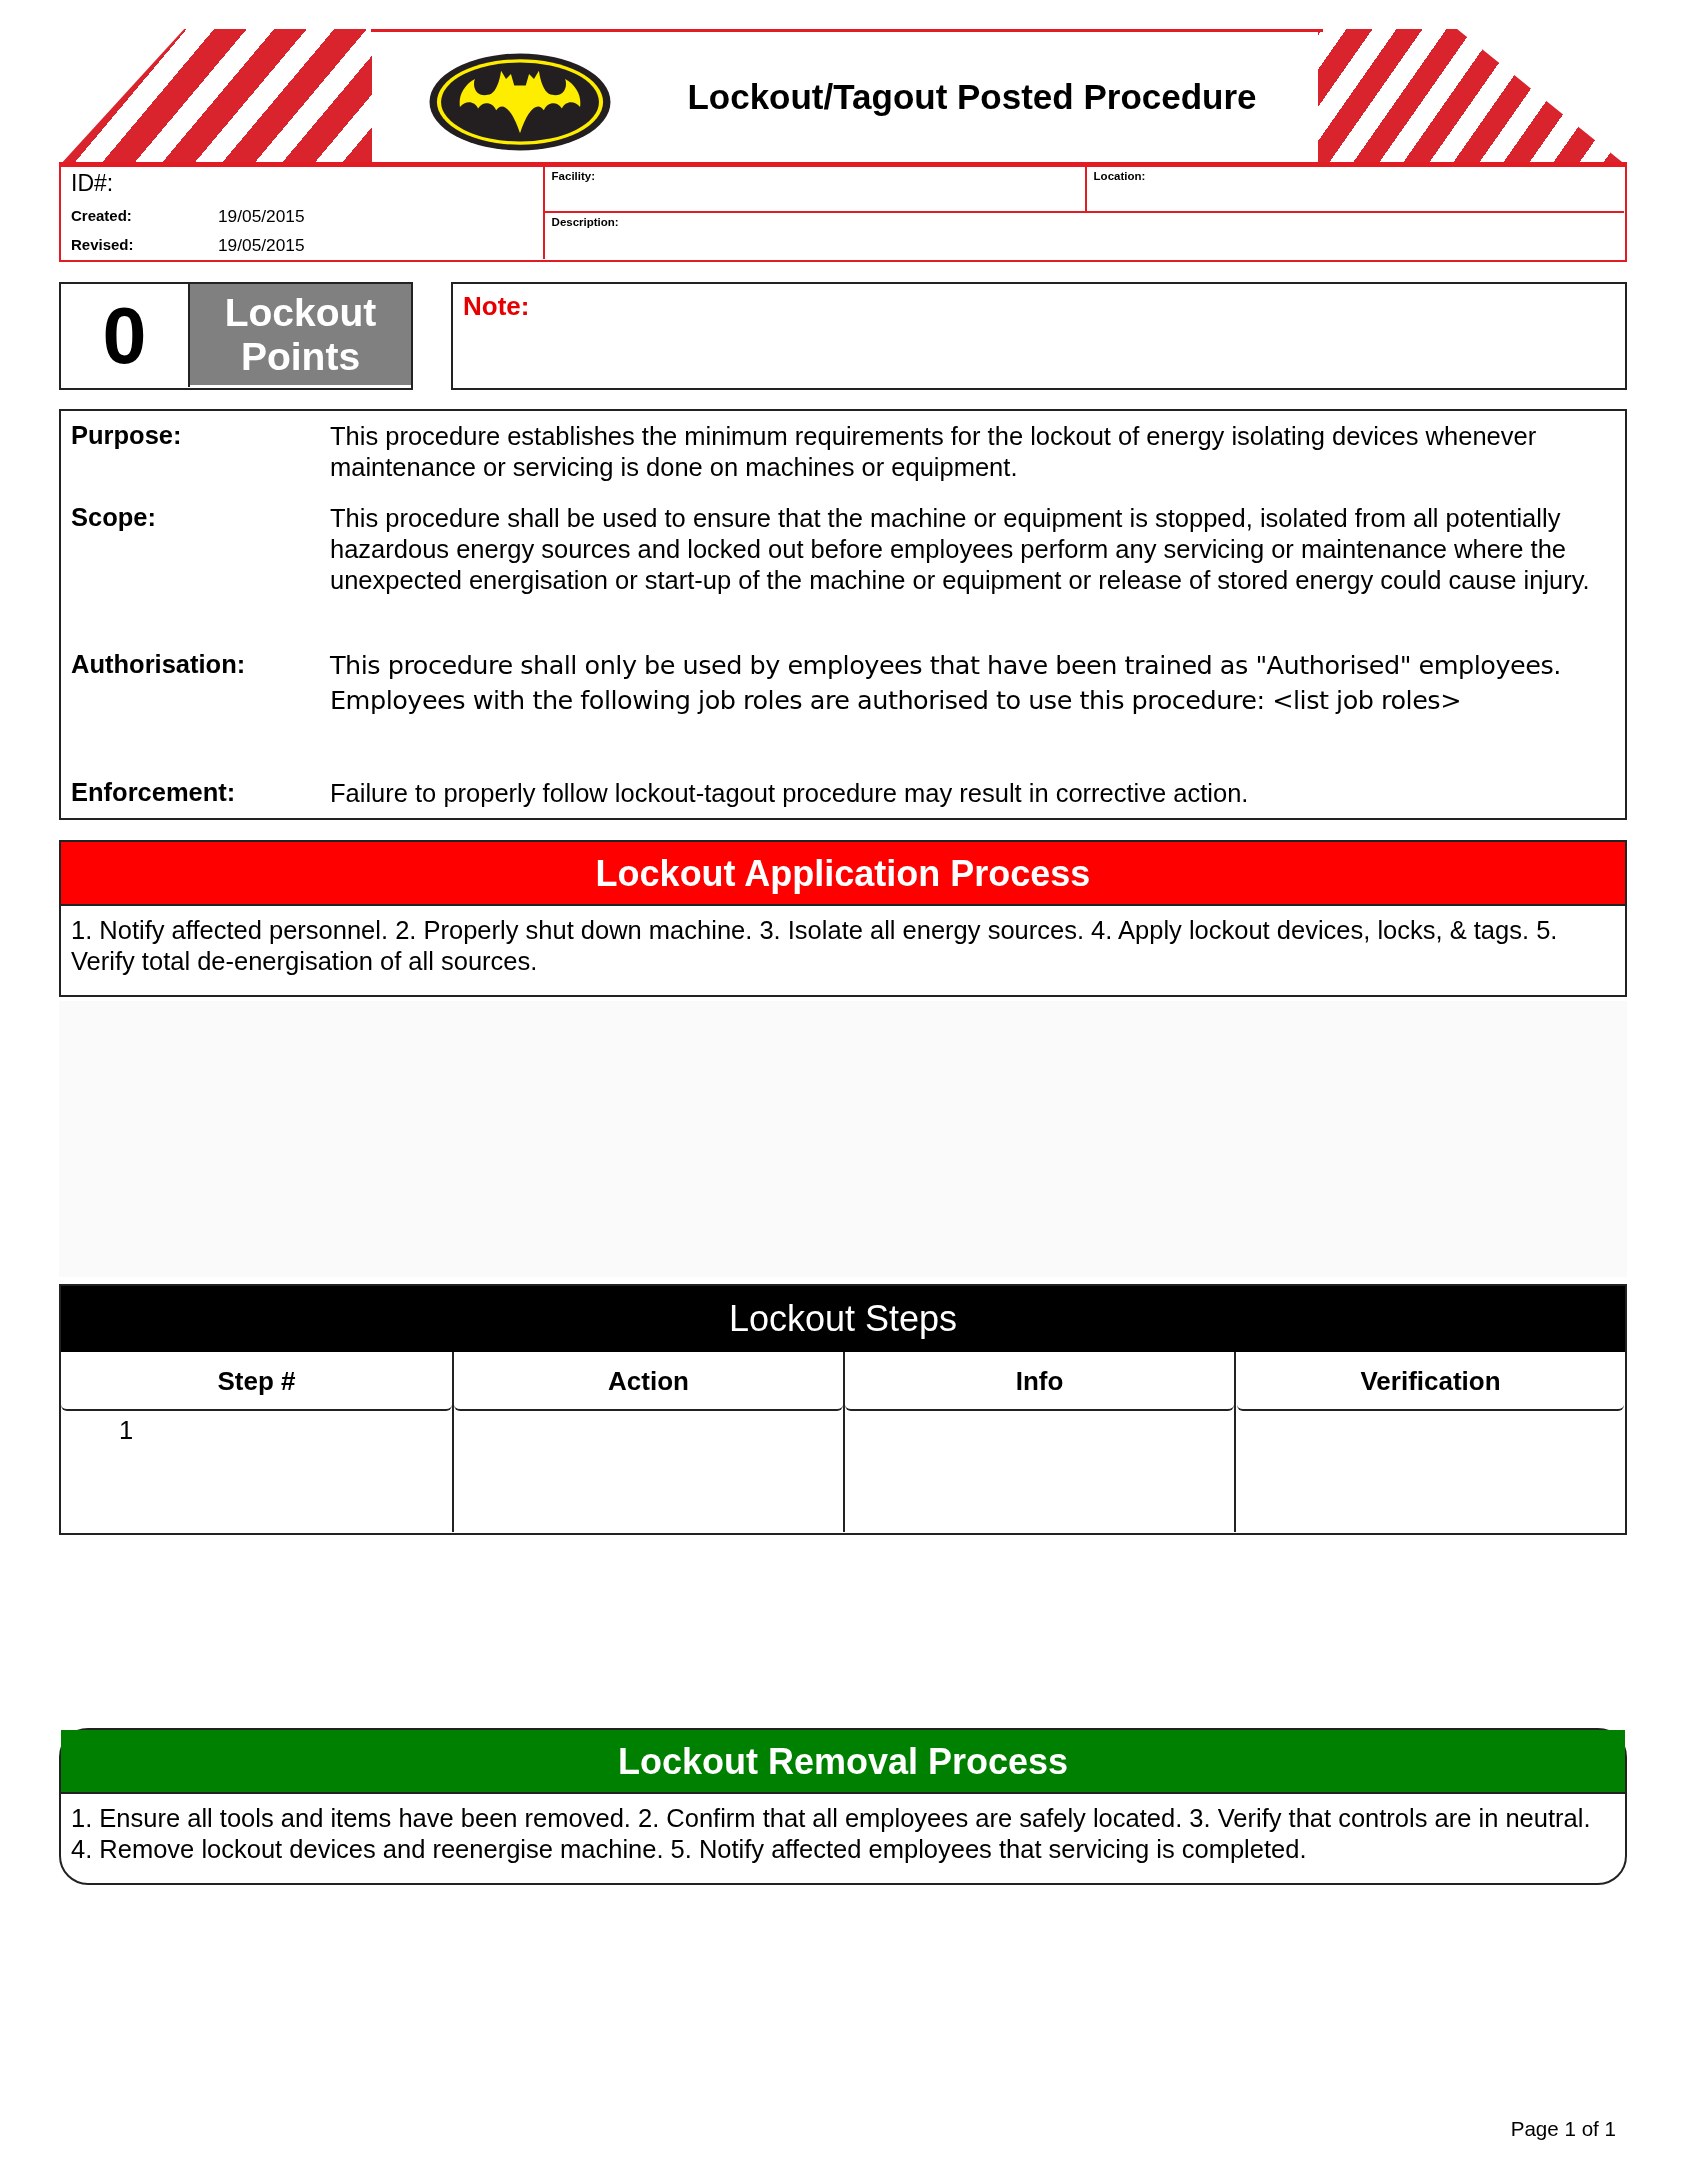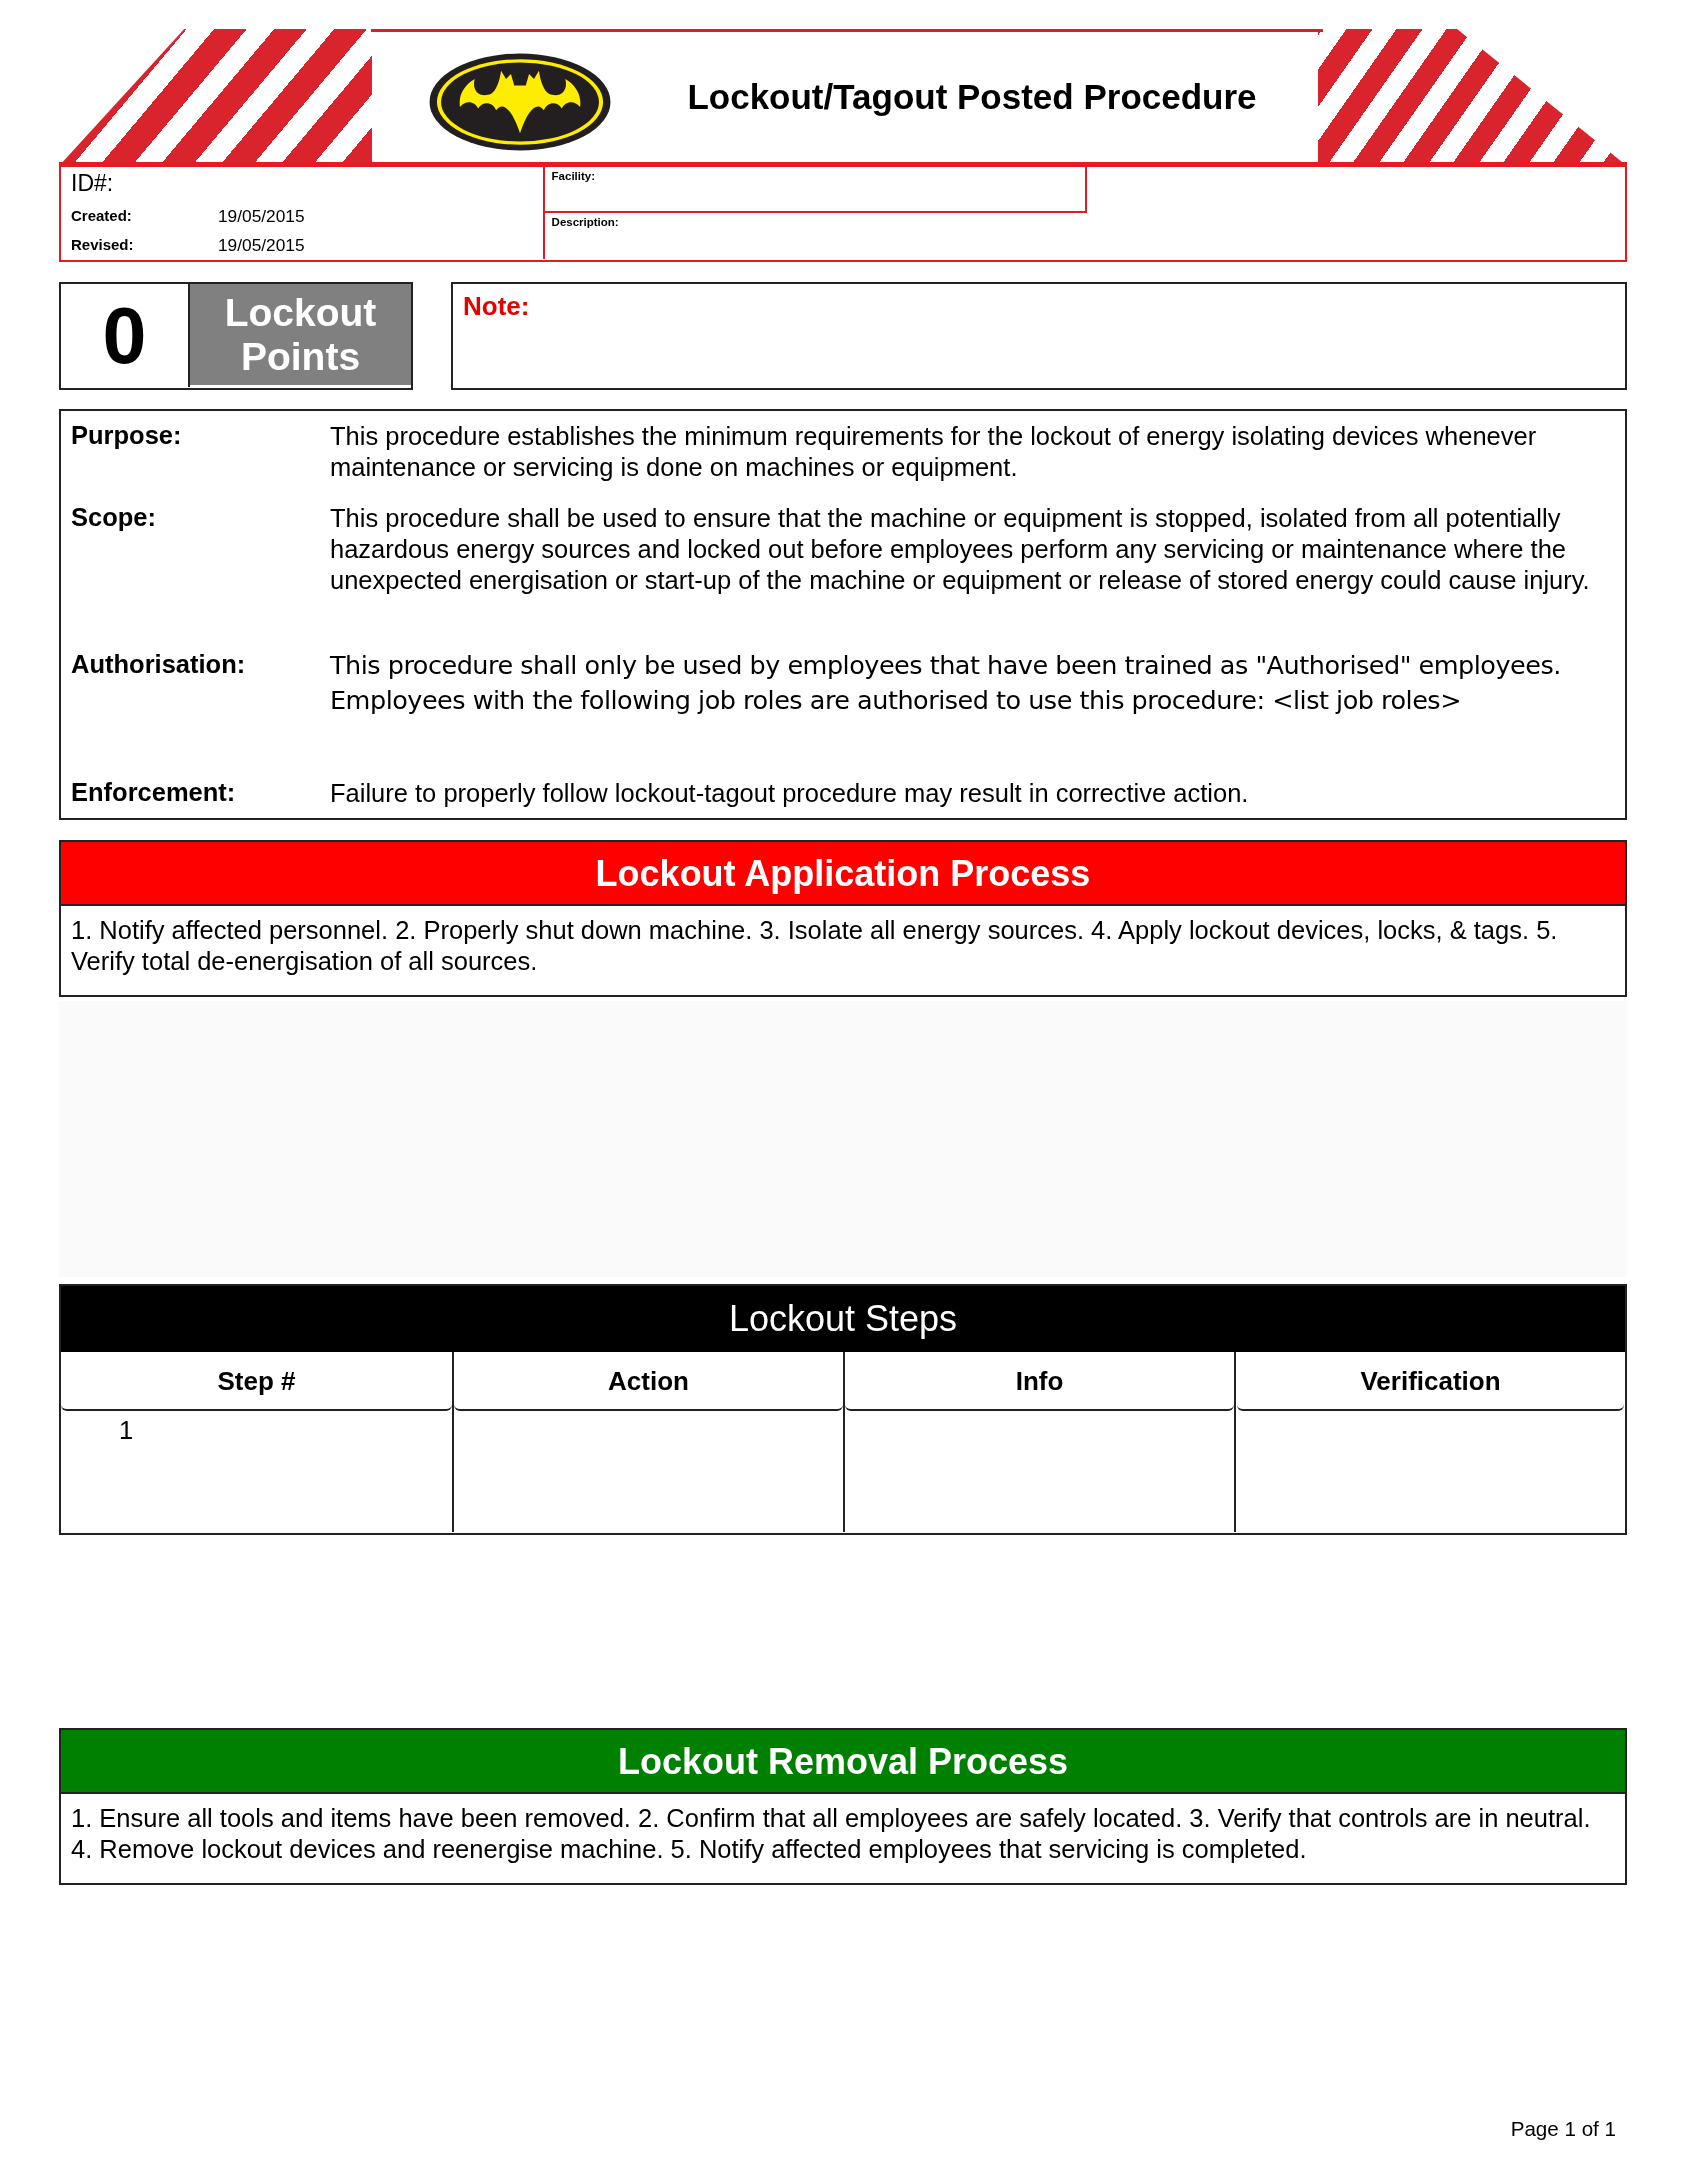--- a/index.html
+++ b/index.html
@@ -77,20 +77,23 @@
     <div class="abs info-left">
       <div class="abs info-id">ID#:</div>
       <div class="abs info-lbl" style="left:10px; top:40px;">Created:</div>
       <div class="abs info-val" style="left:157px; top:39px;">19/05/2015</div>
       <div class="abs info-lbl" style="left:10px; top:69px;">Revised:</div>
       <div class="abs info-val" style="left:157px; top:68px;">19/05/2015</div>
     </div>
     <div class="abs fac">
       <span class="small-lbl">Facility:</span>
     </div>
+    <div class="abs loc">
+      <span class="small-lbl">Location:</span>
+    </div>
     <div class="abs desc">
       <span class="small-lbl">Description:</span>
     </div>
   </div>
 
   <div class="abs lp">
     <div class="abs lp-num">0</div>
     <div class="abs lp-lbl">
       <div>
         <div>Lockout</div>
@@ -136,20 +139,20 @@
       <div class="col-h">Info</div>
       <div class="cell"></div>
     </div>
     <div class="col" style="left:1176px; width:387px;">
       <div class="col-h">Verification</div>
       <div class="cell"></div>
     </div>
   </div>
 
 
-  <div class="abs sec" style="top:1728px; height:157px;">
+  <div class="abs sec" style="top:1728px; height:157px;border-radius:29px;">
     <div class="sec-hdr" style="background:#008000;">Lockout Removal Process</div>
     <div class="sec-body">1. Ensure all tools and items have been removed. 2. Confirm that all employees are safely located. 3. Verify that controls are in neutral. 4. Remove lockout devices and reenergise machine. 5. Notify affected employees that servicing is completed.</div>
   </div>
 
   <div class="abs page-no">Page 1 of 1</div>
 </div>
 
 
 </body></html>

